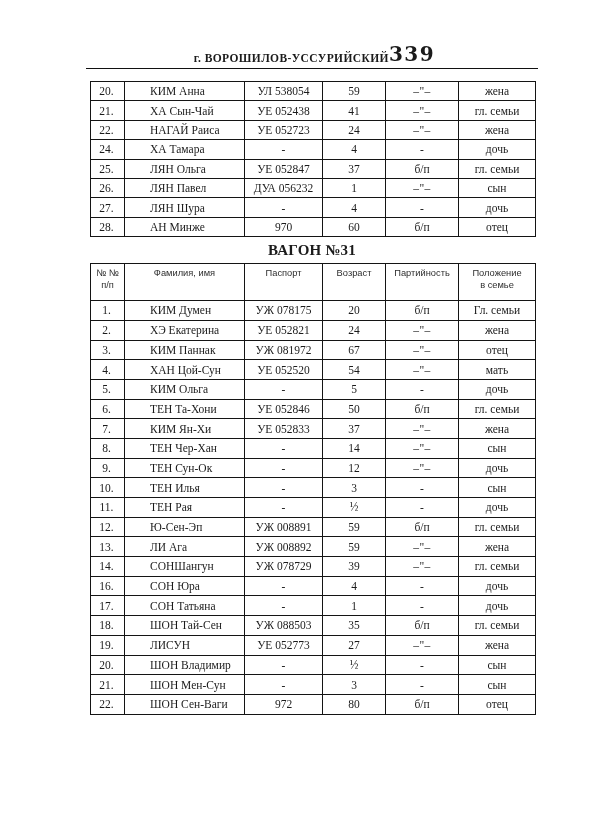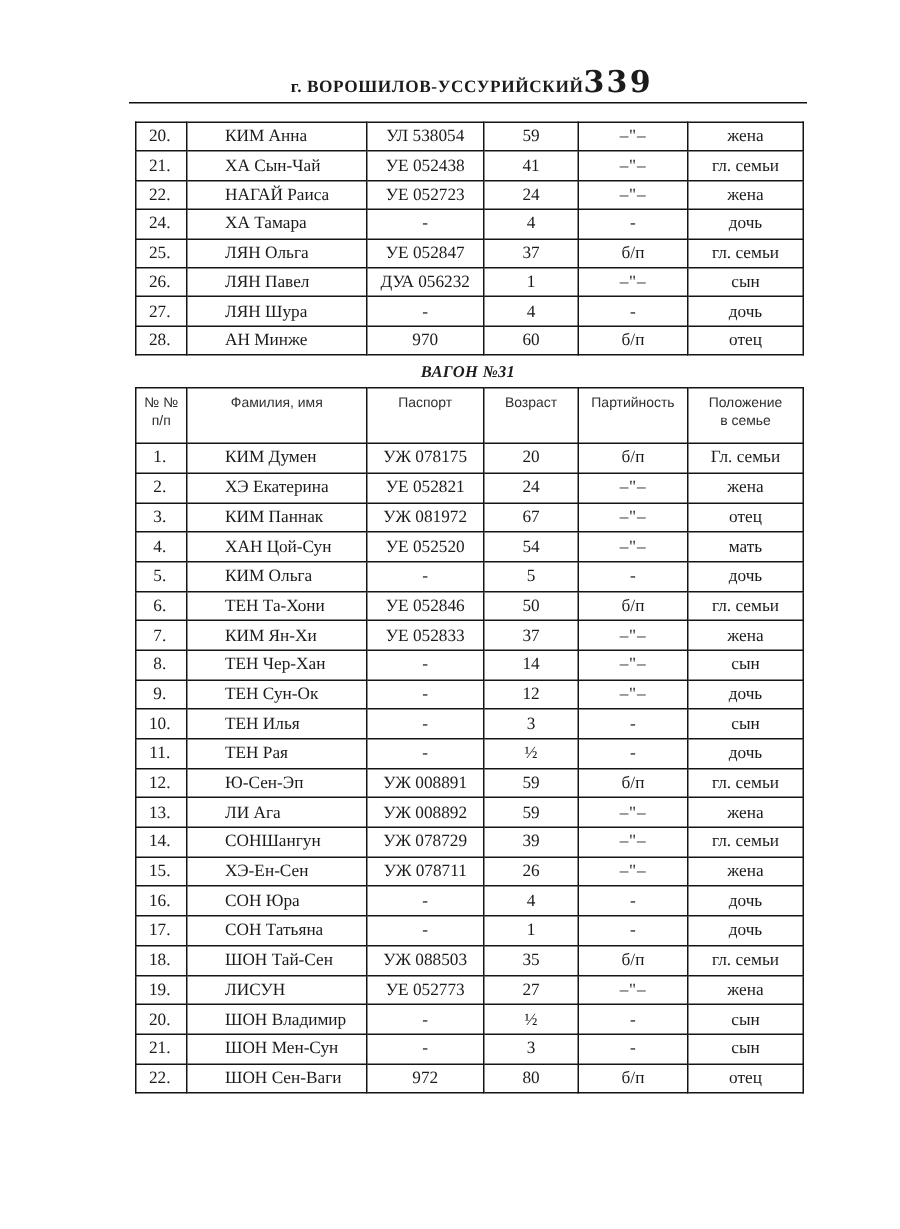--- a/index.html
+++ b/index.html
@@ -67,24 +67,23 @@
     vertical-align: top;
     padding-top: 4px;
     text-align: center;
     white-space: pre-line;
     line-height: 1.25;
   }
   .tbl-continued { margin-top: 12px; }
   .section-title {
     text-align: center;
     font-weight: bold;
-    font-size: 11px;
+    font-size: 15px;
     padding: 5px 0 4px 0;
     letter-spacing: 0.2px;
-    font-style: italic;
   }
   .ditto { letter-spacing: 0.5px; }
 </style>
 </head>
 <body>
 
 <div class="content">
 
   <div class="runhead">
     <span class="runhead-title">г. ВОРОШИЛОВ-УССУРИЙСКИЙ</span>
@@ -298,28 +297,20 @@
         </tr>
         <tr>
           <td class="col0">14.</td>
           <td class="col1">СОНШангун</td>
           <td class="col2">УЖ 078729</td>
           <td class="col3">39</td>
           <td class="col4 ditto">–"–</td>
           <td class="col5">гл. семьи</td>
         </tr>
         <tr>
-          <td class="col0">15.</td>
-          <td class="col1">ХЭ-Ен-Сен</td>
-          <td class="col2">УЖ 078711</td>
-          <td class="col3">26</td>
-          <td class="col4 ditto">–"–</td>
-          <td class="col5">жена</td>
-        </tr>
-        <tr>
           <td class="col0">16.</td>
           <td class="col1">СОН Юра</td>
           <td class="col2">-</td>
           <td class="col3">4</td>
           <td class="col4">-</td>
           <td class="col5">дочь</td>
         </tr>
         <tr>
           <td class="col0">17.</td>
           <td class="col1">СОН Татьяна</td>

